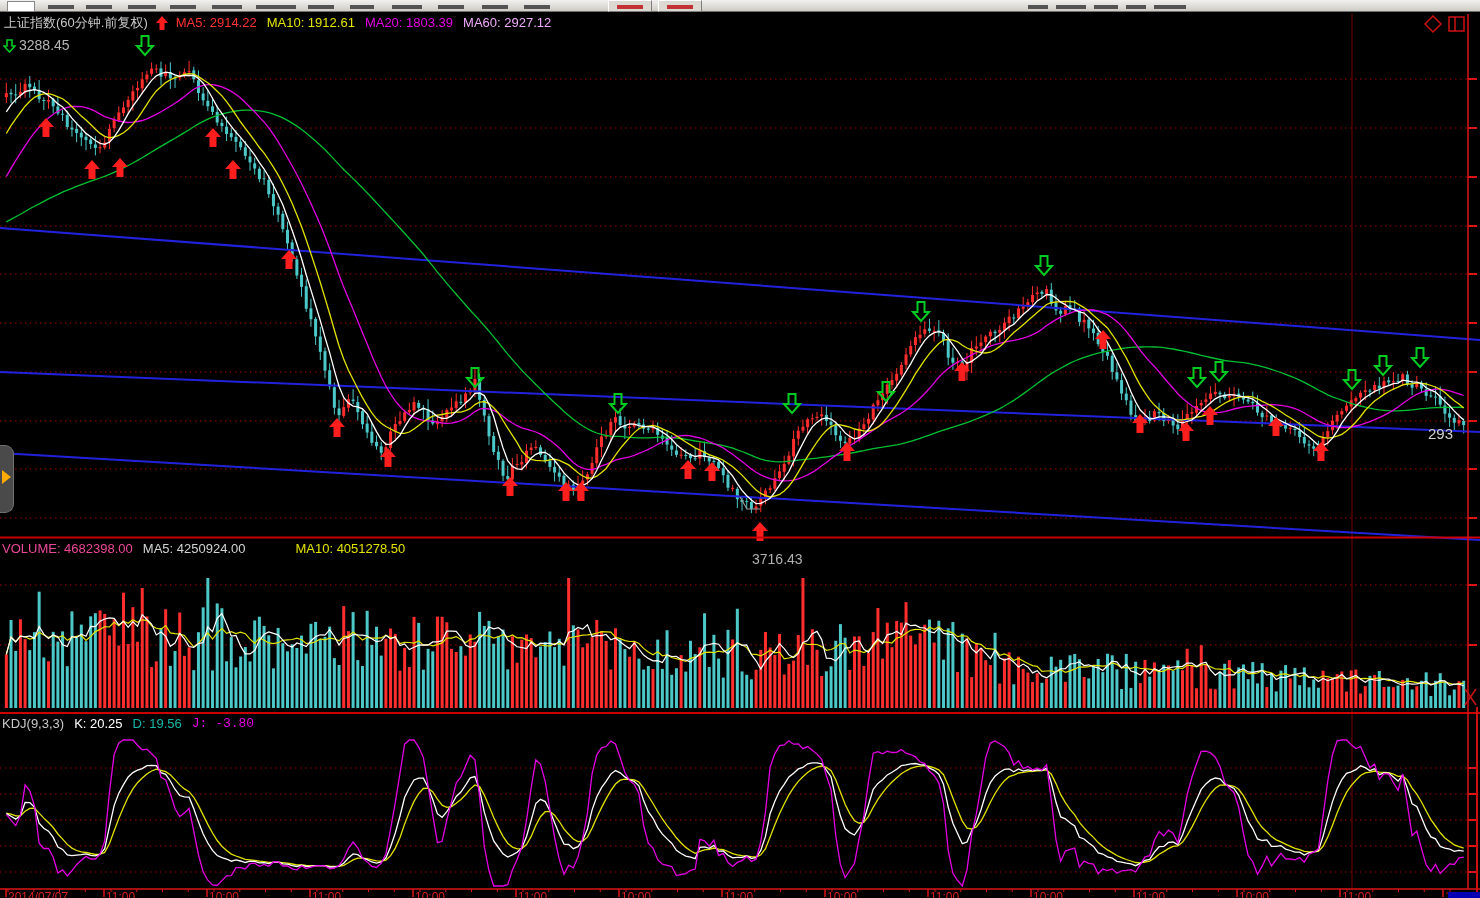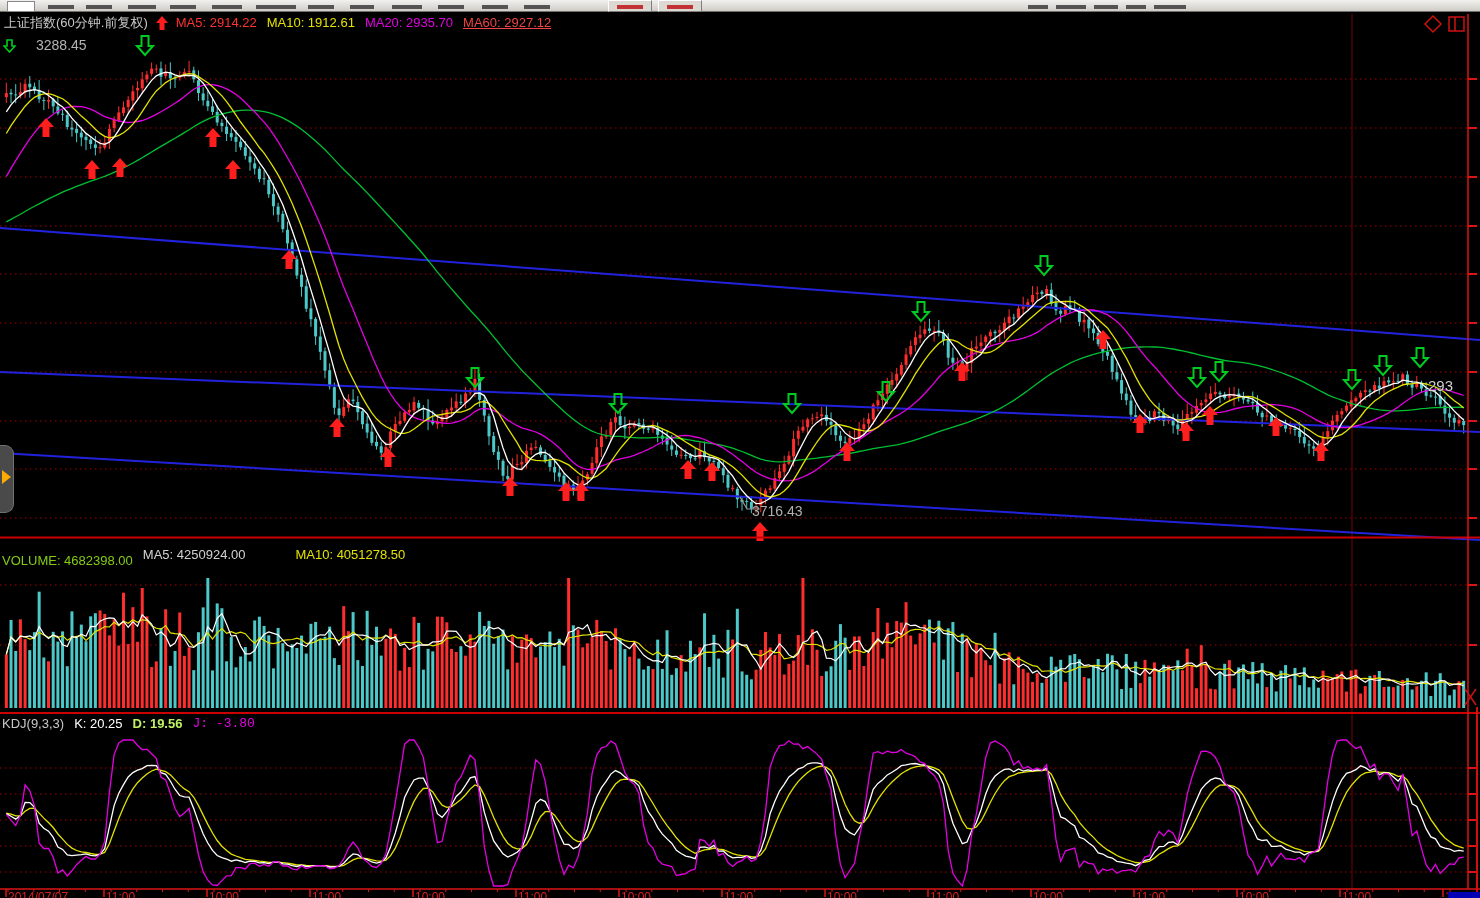--- a/index.html
+++ b/index.html
@@ -9,21 +9,21 @@
   .toolbar{position:absolute;left:0;top:0;width:1480px;height:11px;
            background:linear-gradient(#f2f1ef,#cfccc6);border-bottom:1px solid #6f6f6f;}
   .tb-box{position:absolute;left:7px;top:1px;width:26px;height:9px;background:#fff;border:1px solid #888;}
   .tb-item{position:absolute;bottom:2px;height:4px;background:#3c3c3c;opacity:.85;}
   .tb-btn{position:absolute;top:0;height:10px;width:42px;background:#dcd9d3;
           border:1px solid;border-color:#ffffff #7d7d7d #7d7d7d #ffffff;}
   .tb-btn i{position:absolute;left:8px;right:8px;bottom:2px;height:4px;background:#c23232;display:block;}
   
   .txtrow{position:absolute;display:flex;gap:10px;align-items:center;font-size:13px;line-height:15px;
           white-space:nowrap;color:#c8c8c8;}
-  .pricemark{position:absolute;font-size:14px;color:#b0b0b0;white-space:nowrap;text-shadow:0 0 2px #000;}
+  .pricemark{position:absolute;font-size:14px;color:#b0b0b0;white-space:nowrap;text-shadow:0 0 2px #000;margin-top:48px;}
   svg{display:block;}
   #plot{position:absolute;left:0;top:0;}
   .ticons{position:absolute;left:1423px;top:14px;}
   .close-x{position:absolute;left:1463px;top:687px;}
   .kdj-border{position:absolute;left:1476px;top:707px;width:2px;height:191px;background:#cf1010;}
   .scroll-corner{position:absolute;left:1448px;top:892px;width:32px;height:6px;background:#0000b4;}
   .expander{position:absolute;left:0;top:445px;width:13px;height:66px;background:#4a4a4a;
             border:1px solid #707070;border-left:none;border-radius:0 9px 9px 0;}
   .expander::after{content:"";position:absolute;left:2px;top:24px;width:0;height:0;
             border-left:9px solid #ffaa00;border-top:7px solid transparent;border-bottom:7px solid transparent;}
@@ -1190,41 +1190,41 @@
       </g>
     </svg>
 
   <div class="txtrow" style="left:4px;top:15px">
     <span>上证指数(60分钟.前复权)</span>
     <svg width="12" height="14" style="margin:0 -2px">
       <path d="M6 0 L12 7 H8.5 V14 H3.5 V7 H0 Z" fill="#ff1e1e"></path>
     </svg>
     <span style="color: rgb(255, 50, 50);">MA5: 2914.22</span>
     <span style="color: rgb(226, 226, 0);">MA10: 1912.61</span>
-    <span style="color: rgb(226, 0, 226);">MA20: 2935.70</span>
-    <span style="color: #ef4444; text-decoration: underline;">MA60: 2927.12</span>
+    <span style="color: rgb(226, 0, 226);">MA20: 1803.39</span>
+    <span style="color: #f0abfc;">MA60: 2927.12</span>
   </div>
 
-  <div class="txtrow" style="left:3px;top:38px;gap:20px">
+  <div class="txtrow" style="left:3px;top:38px;gap:3px">
     <svg width="13" height="14">
       <path d="M4 1 H9 V7 H12 L6.5 13 L1 7 H4 Z" fill="none" stroke="#00cc22" stroke-width="1.6"></path>
     </svg>
     <span style="color:#b4b4b4;font-size:14px">3288.45</span>
   </div>
 
   <div class="txtrow" style="left:2px;top:541px">
-    <span style="color: #84cc16; margin-top: 12px;">VOLUME: 4682398.00</span>
+    <span style="color: #ec4899;">VOLUME: 4682398.00</span>
     <span style="color: rgb(210, 210, 210);">MA5: 4250924.00</span>
     <span style="color: rgb(226, 226, 0); margin-left: 40px;">MA10: 4051278.50</span>
   </div>
 
   <div class="txtrow" style="left:2px;top:716px">
     <span style="color: rgb(200, 200, 200); text-align: center;">KDJ(9,3,3)</span>
     <span style="color: rgb(255, 255, 255);">K: 20.25</span>
-    <span style="color: #bef264; font-weight: bold;">D: 19.56</span>
+    <span style="color: #14b8a6;">D: 19.56</span>
     <span style="color: rgb(226, 0, 226); font-family: Liberation Mono, monospace;">J: -3.80</span>
   </div>
 
   <div class="pricemark" style="left:752px;top:503px">3716.43</div>
   <div class="pricemark" style="left:1428px;top:377px;color:#d0d0d0;font-size:15px">293</div>
 
   <svg class="ticons" width="46" height="20">
     <polygon points="10,2 18,10 10,18 2,10" fill="none" stroke="#cf1010" stroke-width="1.5"></polygon>
     <g>
       <rect x="26" y="3" width="15" height="14" fill="none" stroke="#cf1010" stroke-width="1.5"></rect>

